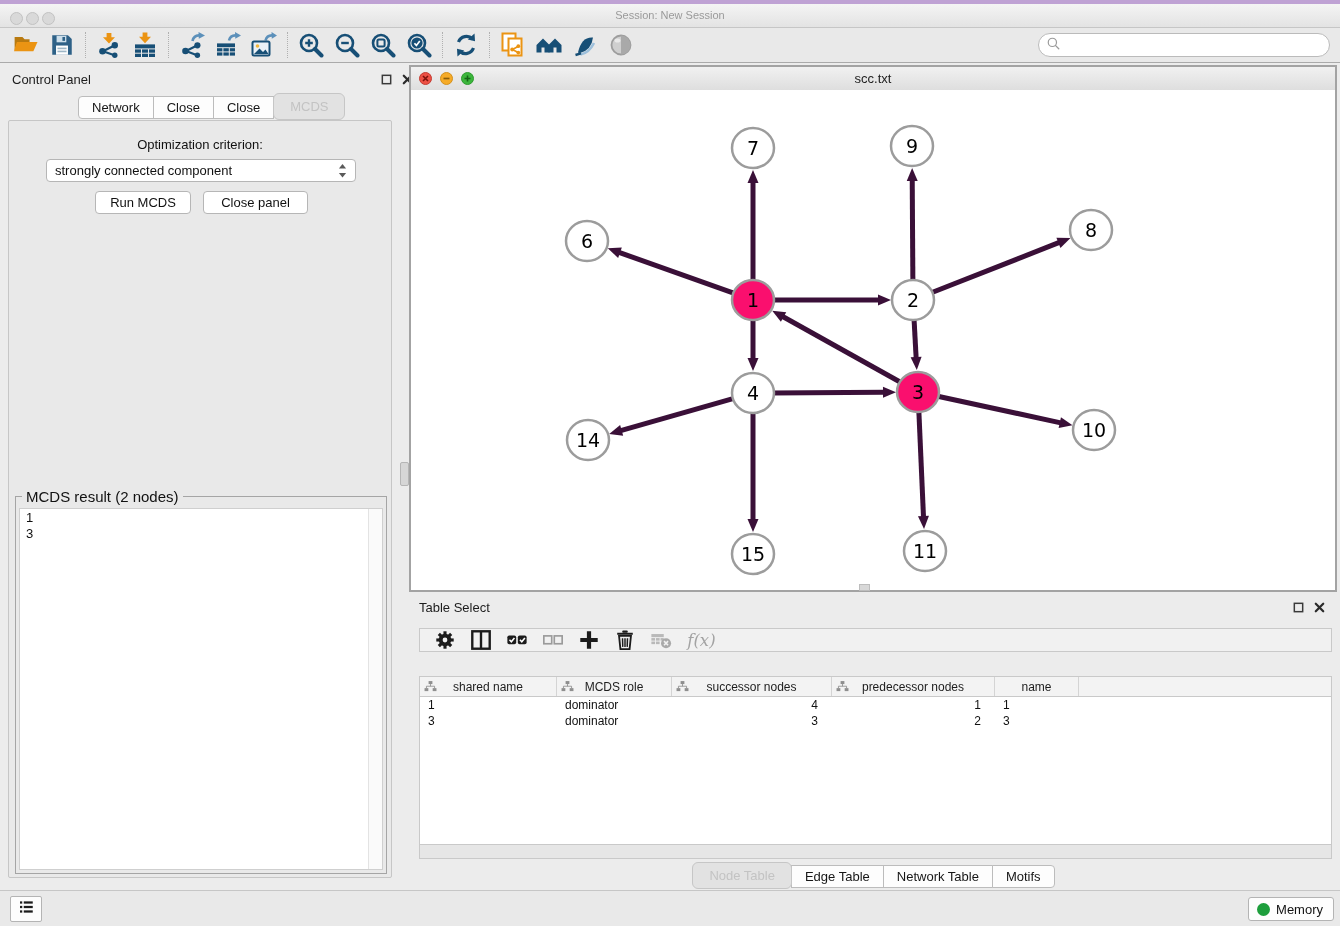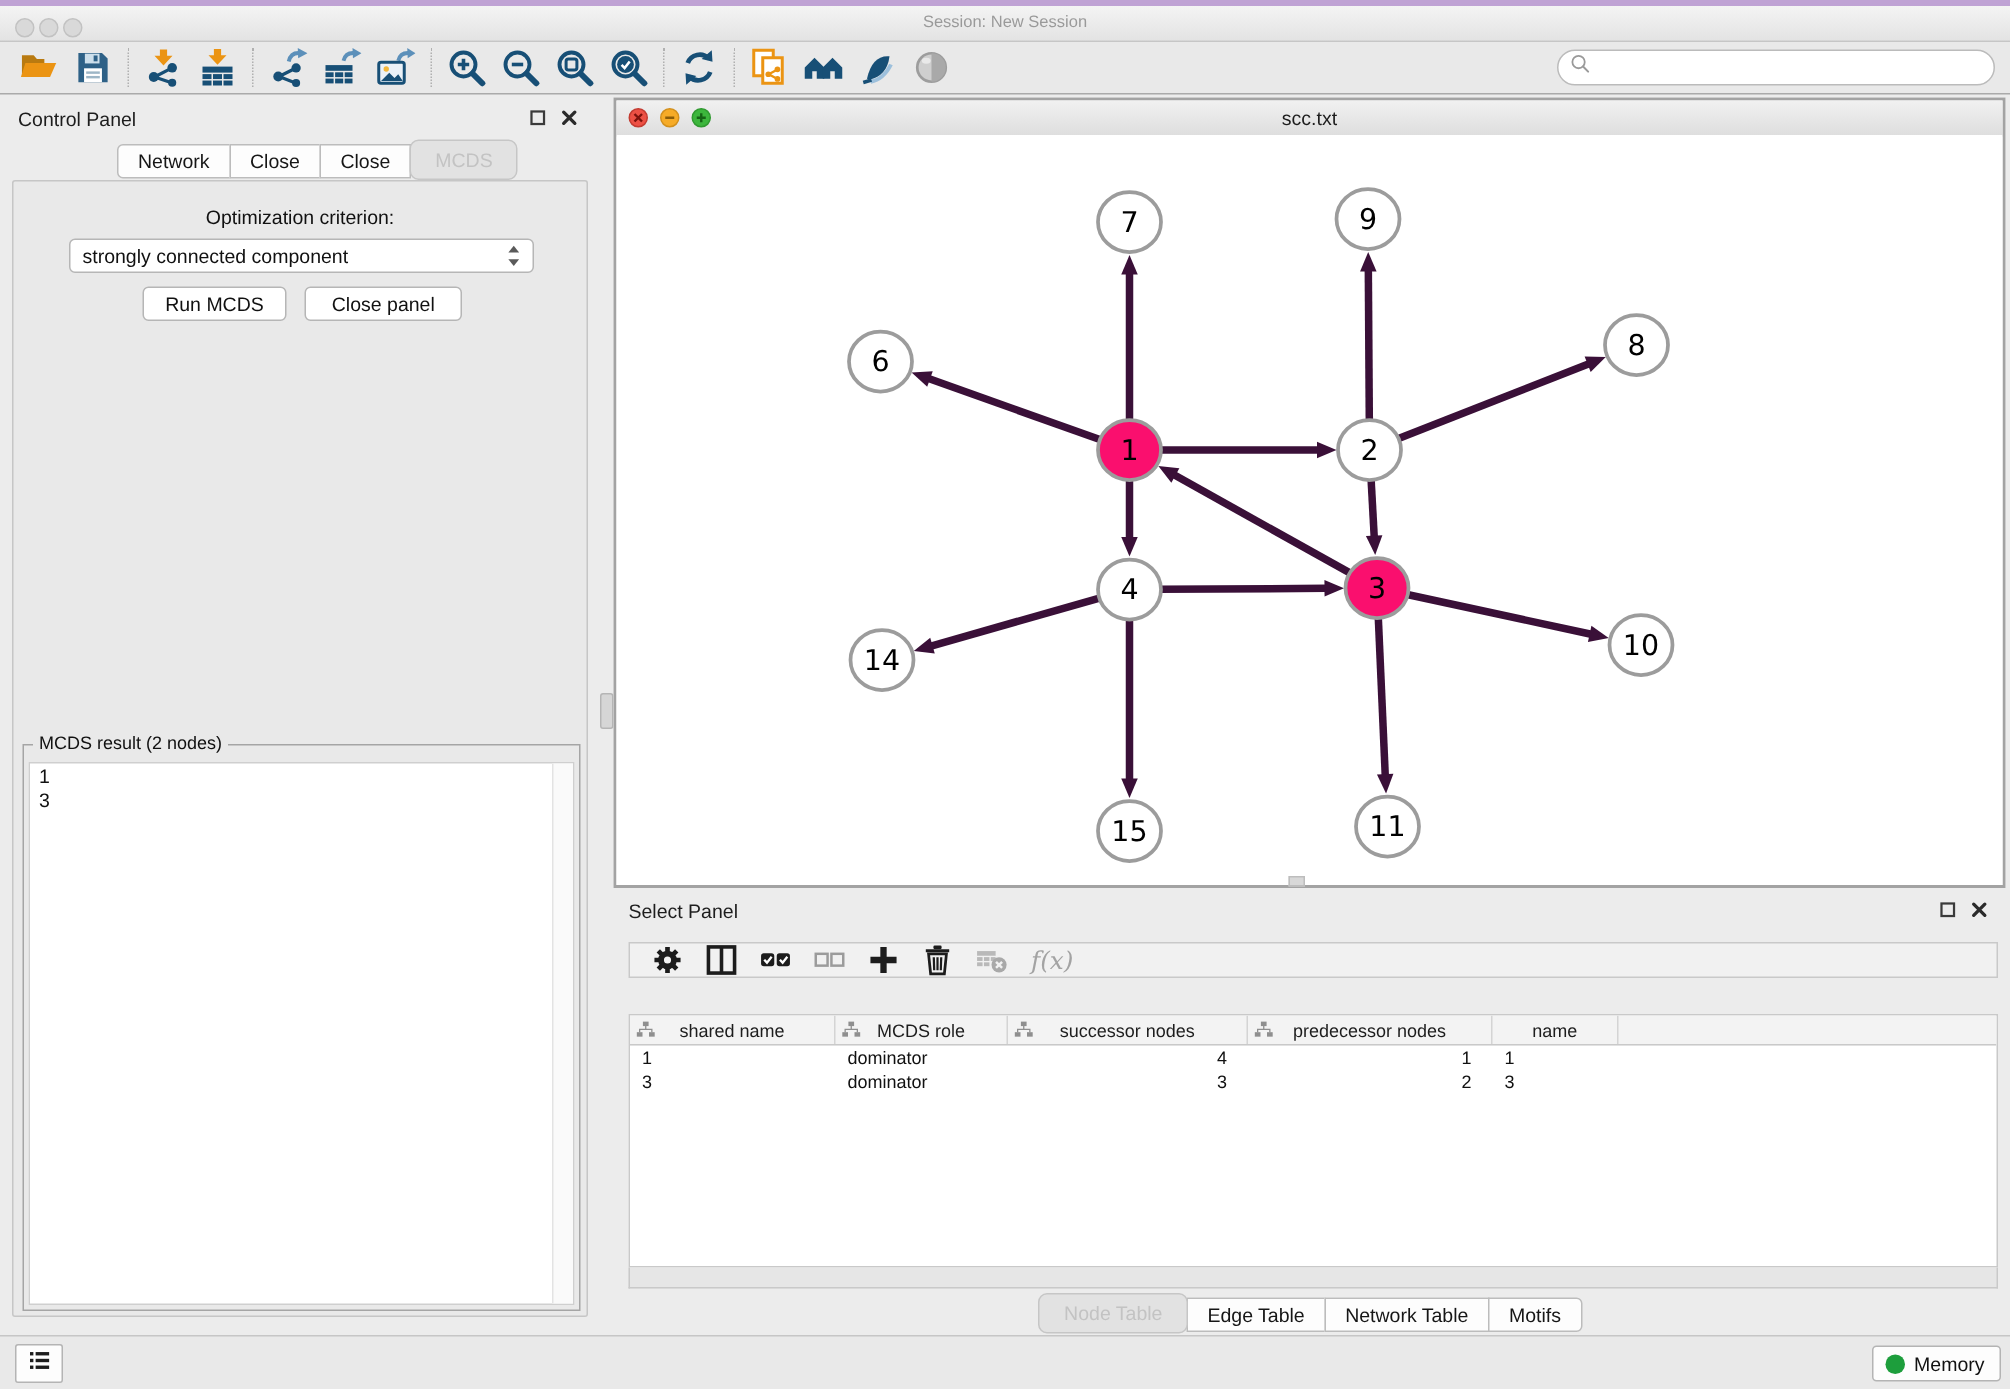--- a/index.html
+++ b/index.html
@@ -25,21 +25,21 @@
     background:#fff;border:1px solid #bbb;border-radius:12px;box-sizing:border-box;
     display:flex;align-items:center;padding-left:7px;}
   .search-wrap svg{width:15px;height:15px;}
   .search-wrap input{border:none;outline:none;flex:1;height:18px;font-size:12px;
     background:transparent;font-family:"Liberation Sans",sans-serif;}
   
   .panel-title{font-size:13px;color:#1d1d1d;}
   .win-icons{position:absolute;display:flex;gap:8px;align-items:center;}
   .win-icons svg{width:13px;height:13px;}
   
-  .control-panel{position:absolute;left:0;top:63px;width:400px;height:827px;}
+  .control-panel{position:absolute;left:0;top:63px;width:400px;height:827px;padding-left:28px;}
   .cp-head{position:absolute;left:12px;top:9px;}
   .cp-tabs{position:absolute;left:78px;top:33px;}
   .tabrow{display:flex;align-items:flex-start;}
   .tab{background:#fdfdfd;border:1px solid #bcbcbc;margin-left:-1px;
     padding:3px 13px;font-size:13px;color:#161616;white-space:nowrap;}
   .tab:first-child{border-radius:4px 0 0 4px;margin-left:0;}
   .tab:last-child{border-radius:0 4px 4px 0;}
   .tab.active{background:#e2e2e2;color:#c3c3c3;border-color:#c6c6c6;
     border-radius:6px;padding:5px 16px;margin-top:-3px;position:relative;z-index:2;}
   .cp-content{position:absolute;left:8px;top:57px;width:384px;height:758px;
@@ -49,21 +49,21 @@
   .select-box{position:absolute;left:37px;top:38px;width:310px;height:23px;
     background:#fff;border:1px solid #b6b6b6;border-radius:4px;box-sizing:border-box;
     display:flex;align-items:center;padding:0 8px;font-size:13px;color:#111;}
   .select-box .spinner{margin-left:auto;width:9px;height:15px;}
   .cp-btn{position:absolute;top:70px;height:23px;background:#fff;
     border:1px solid #b6b6b6;border-radius:4px;box-sizing:border-box;
     font-size:13px;color:#111;display:flex;align-items:center;justify-content:center;}
   .groupbox{position:absolute;left:6px;top:375px;width:372px;height:378px;
     border:1px solid #a5a5a5;box-sizing:border-box;}
   .groupbox .legend{position:absolute;left:6px;top:-9px;background:#e9e9e9;
-    padding:0 4px;font-size:12px;color:#111;}
+    padding:0 4px;font-size:15px;color:#111;}
   .result-area{position:absolute;left:3px;right:3px;top:11px;bottom:3px;
     background:#fff;border:1px solid #cfcfcf;}
   .result-scroll{position:absolute;right:0;top:0;bottom:0;width:13px;
     background:#fafafa;border-left:1px solid #e3e3e3;}
   .result-item{font-size:13px;color:#111;padding:1px 0 0 6px;line-height:15px;}
   .v-splitter{position:absolute;left:399px;top:63px;width:10px;height:827px;}
   .v-splitter .grip{position:absolute;left:1px;top:399px;width:7px;height:22px;
     background:#d6d6d6;border:1px solid #b5b5b5;border-radius:2px;}
   
   .network-window{position:absolute;left:409px;top:65px;width:928px;height:527px;
@@ -390,21 +390,21 @@
         <ellipse cx="342" cy="464" rx="21" ry="20" fill="#ffffff" stroke="#9c9c9c" stroke-width="2.5"></ellipse>
         <text x="342" y="470.5" text-anchor="middle" font-family="DejaVu Sans, sans-serif" font-size="19" fill="#000000">15</text>
         <ellipse cx="514" cy="461" rx="21" ry="20" fill="#ffffff" stroke="#9c9c9c" stroke-width="2.5"></ellipse>
         <text x="514" y="467.5" text-anchor="middle" font-family="DejaVu Sans, sans-serif" font-size="19" fill="#000000">11</text>
       </svg>
   </div>
   <div class="nw-grip"></div>
 </div>
 
 <div class="table-panel">
-  <div class="tp-head panel-title">Select Panel</div>
+  <div class="tp-head panel-title">Table Select</div>
   <div class="win-icons" style="right:12px;top:5px">
     <span class="js-float-icon"><svg viewBox="0 0 14 14">
           <rect x="2.5" y="2.5" width="9" height="9" fill="none" stroke="#3a3a3a" stroke-width="1.6"></rect>
         </svg></span>
     <span class="js-close-icon"><svg viewBox="0 0 14 14">
           <path d="M3 3 L11 11 M11 3 L3 11" stroke="#2b2b2b" stroke-width="2.4" stroke-linecap="round"></path>
         </svg></span>
   </div>
   <div class="tp-toolbar" id="tp-toolbar">
       <div class="ticon">

